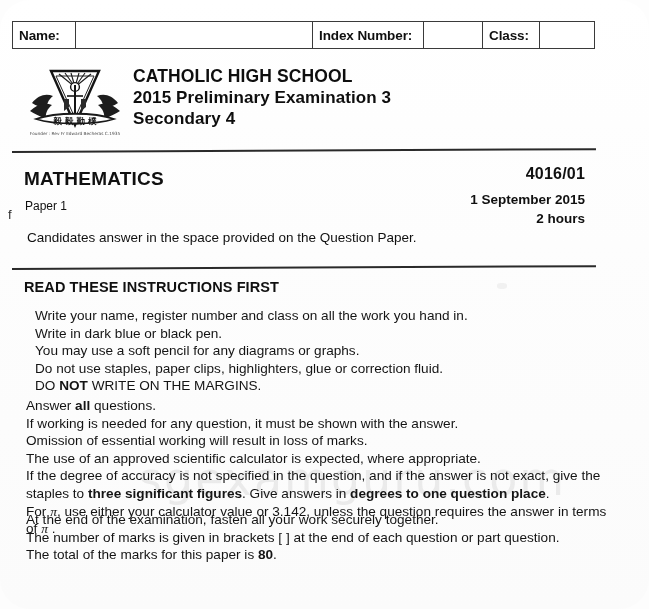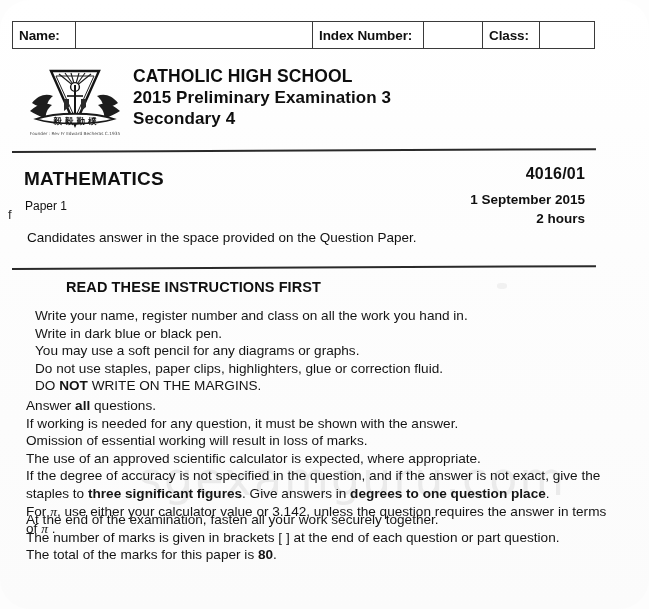--- a/index.html
+++ b/index.html
@@ -162,21 +162,20 @@
   }
 
   
   .instr-title {
     position: absolute;
     left: 24px;
     top: 279px;
     font-weight: bold;
     font-size: 14.5px;
     letter-spacing: 0.1px;
-    margin-left: 42px;
   }
   .instr-block {
     position: absolute;
     left: 26px;
     font-size: 13.6px;
     line-height: 17.6px;
     color: #141414;
     width: 600px;
   }
   .block-a { top: 307px; margin-left: 9px; }

